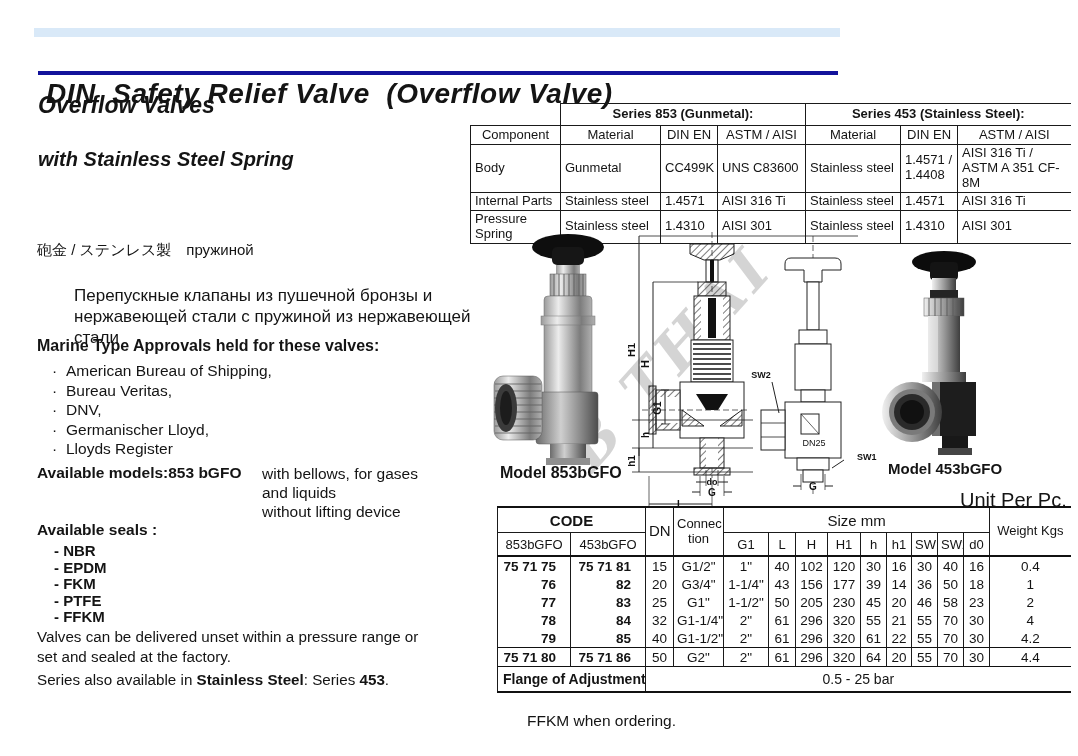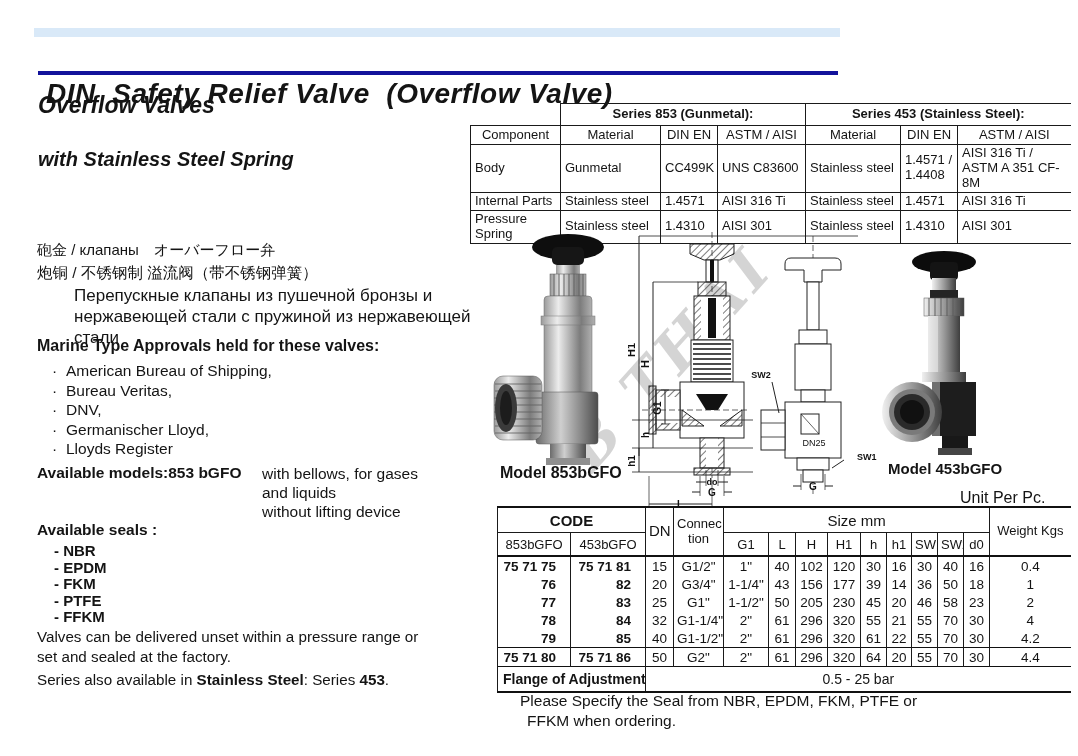--- a/index.html
+++ b/index.html
@@ -44,21 +44,21 @@
   .mat th:last-child,.mat td:last-child{border-right:none;}
 
   
   .watermark{left:505px;top:225px;width:330px;height:265px;display:flex;align-items:center;
              justify-content:center;pointer-events:none;}
   .watermark span{font-family:"DejaVu Serif",serif;font-style:italic;font-weight:bold;
                   font-size:58px;color:rgba(165,165,165,.48);transform:rotate(-48deg);
                   letter-spacing:6px;white-space:pre;}
   .model853{left:500px;top:464px;font-size:16px;font-weight:bold;}
   .model453{left:888px;top:460px;font-size:15px;font-weight:bold;}
-  .unitper{left:960px;top:489px;font-size:16px;}
+  .unitper{left:960px;top:489px;font-size:20px;}
 
   
   .dim-wrap{left:497px;top:506px;}
   table.dim{border-collapse:collapse;table-layout:fixed;width:573px;
             border-top:2px solid #111;border-bottom:2px solid #111;}
   .dim th,.dim td{border:1px solid #1a1a1a;padding:0 3px;overflow:hidden;white-space:nowrap;}
   .dim th{font-size:13px;font-weight:normal;text-align:center;}
   .dim th.code-h{font-size:15px;font-weight:bold;height:24px;}
   .dim th.size-h{font-size:15px;}
   .dim th.dn-h{font-size:15px;}
@@ -80,22 +80,21 @@
 <body>
 
 <div class="page">
 
   <div class="abs title-band"></div>
   <div class="abs page-title">DIN  Safety Relief Valve  (Overflow Valve)</div>
   <div class="abs title-rule"></div>
 
   <div class="abs ov-heading">Overflow Valves</div>
   <div class="abs sub2">with Stainless Steel Spring</div>
-  <div class="abs ja">砲金 / клапаны　オーバーフロー弁</div>
-  <div class="abs zh">炮铜 / 不锈钢制 溢流阀（带不锈钢弹簧）</div>
+  <div class="abs ja">砲金 / ステンレス製　пружиной</div>
   <div class="abs ru">
     <div>Перепускные клапаны из пушечной бронзы и</div>
     <div>нержавеющей стали с пружиной из нержавеющей</div>
     <div>стали</div>
   </div>
   <div class="abs marine">Marine Type Approvals held for these valves:</div>
   <div class="abs approvals">
     <div class="row">
         <span class="blt">·</span>
         <span>American Bureau of Shipping,</span>
@@ -527,16 +526,15 @@
         </tbody>
       <tfoot>
         <tr class="flange">
           <td class="flange-label" colspan="2">Flange of Adjustment</td>
           <td colspan="12" style="text-align:center">0.5 - 25 bar</td>
         </tr>
       </tfoot>
     </table>
   </div>
 
-  <div class="abs footer1">Please Specify the Seal from NBR, EPDM, FKM, PTFE or</div>
   <div class="abs footer2">FFKM when ordering.</div>
 
 </div>
 
 </body></html>

